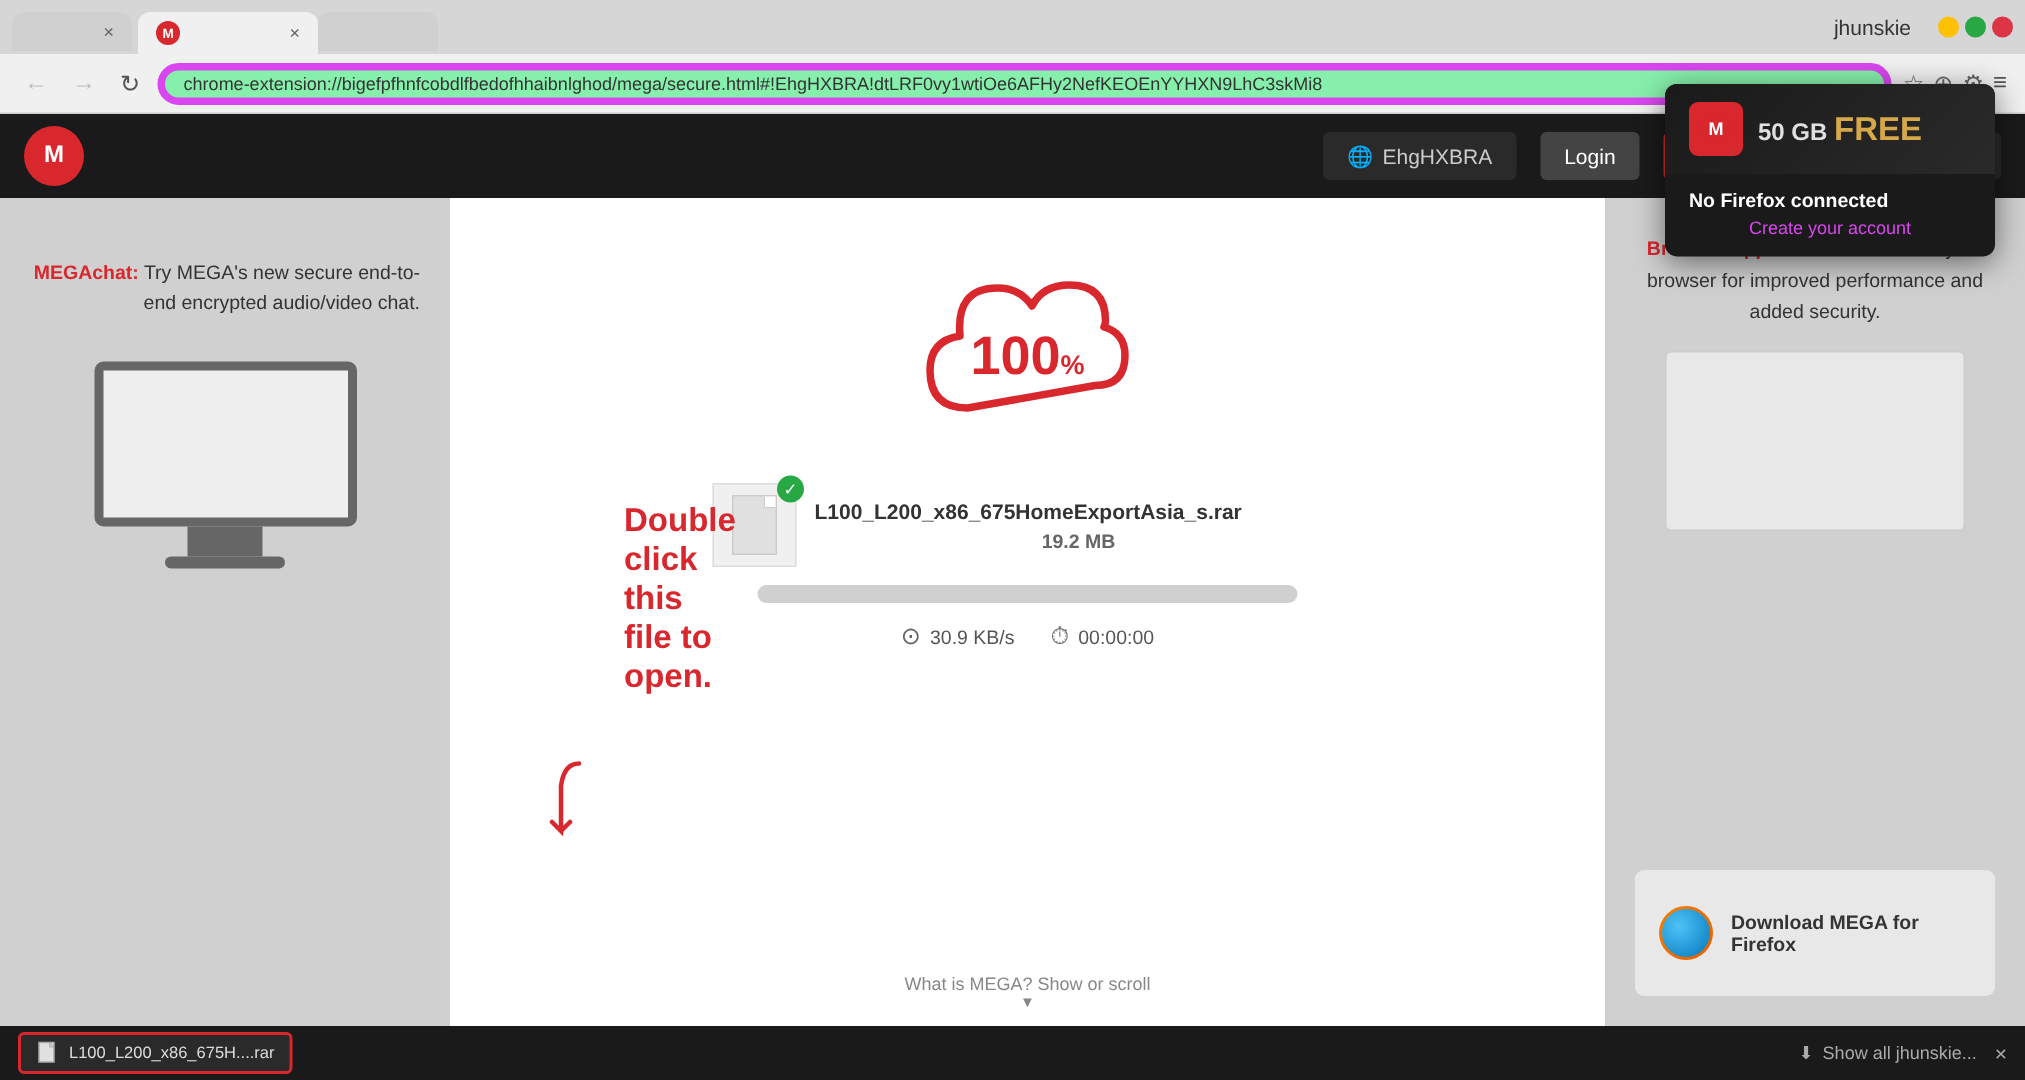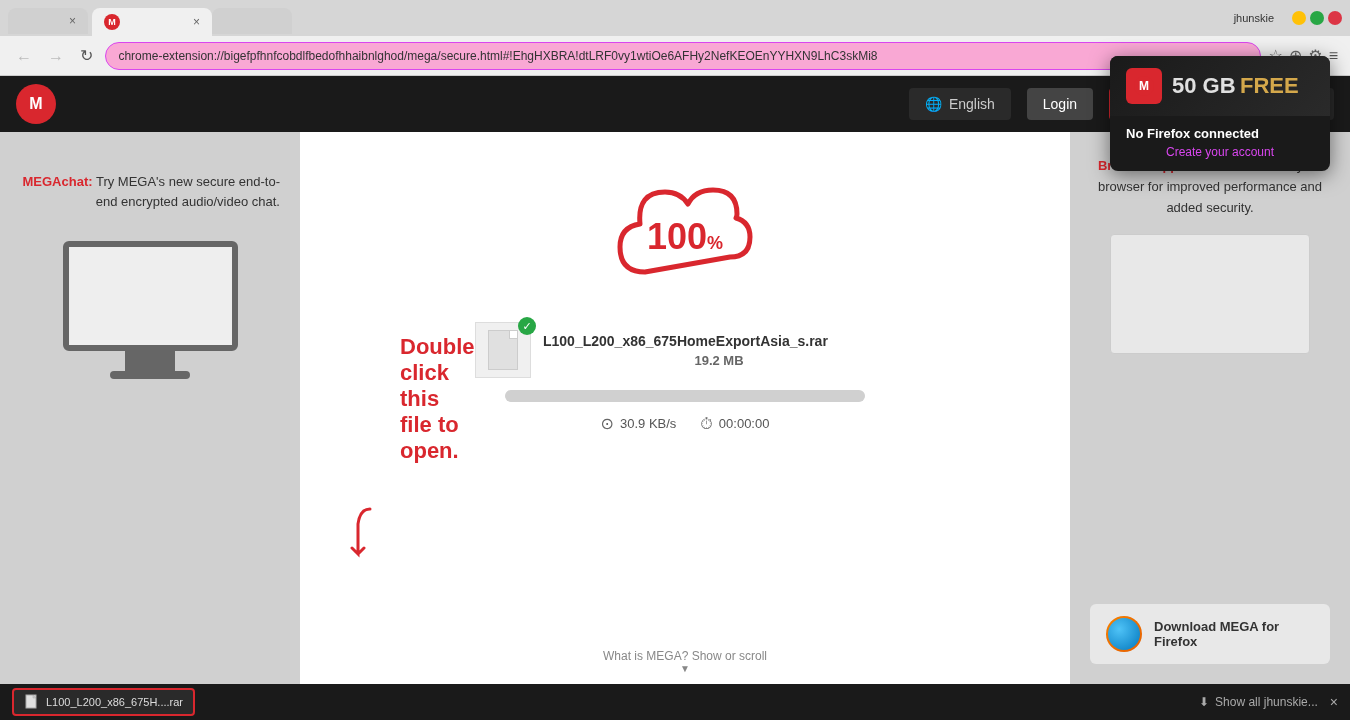--- a/index.html
+++ b/index.html
@@ -12,21 +12,21 @@
     .tab-close { font-size: 12px; color: #666; cursor: pointer; margin-left: auto; }
     .mega-favicon { width: 16px; height: 16px; background: #d9272e; border-radius: 50%; display: flex; align-items: center; justify-content: center; color: white; font-size: 9px; font-weight: bold; }
     .title-bar-controls { display: flex; gap: 4px; margin-left: auto; }
     .title-bar-btn { width: 14px; height: 14px; border-radius: 50%; }
     .btn-min { background: #ffc107; }
     .btn-max { background: #28a745; }
     .btn-close { background: #dc3545; }
     .address-bar { background: #f0f0f0; height: 40px; display: flex; align-items: center; padding: 0 12px; gap: 8px; border-bottom: 1px solid #ccc; }
     .nav-btn { background: none; border: none; font-size: 16px; color: #555; cursor: pointer; padding: 4px; }
     .nav-btn:disabled { color: #bbb; }
-    .address-input { flex: 1; background: #f9a8d4; border: 1px solid #d946ef; border-radius: 20px; height: 28px; padding: 0 12px; font-size: 12px; color: #333; outline: none; }
+    .address-input { flex: 1; background: #86efac; border: 5px solid #d946ef; border-radius: 20px; height: 28px; padding: 0 12px; font-size: 12px; color: #333; outline: none; }
     .address-icons { display: flex; gap: 6px; align-items: center; }
     .addr-icon { font-size: 16px; color: #666; cursor: pointer; }
     .browser-menu-btn { font-size: 16px; color: #555; cursor: pointer; }
 
     
     .mega-header { background: #1a1a1a; height: 56px; display: flex; align-items: center; padding: 0 16px; gap: 16px; position: relative; z-index: 10; }
     .mega-logo { width: 40px; height: 40px; background: #d9272e; border-radius: 50%; display: flex; align-items: center; justify-content: center; color: white; font-size: 16px; font-weight: bold; flex-shrink: 0; }
     .header-spacer { flex: 1; }
     .header-btn { padding: 8px 16px; border-radius: 4px; font-size: 14px; cursor: pointer; border: none; }
     .btn-english { background: #2a2a2a; color: #ccc; display: flex; align-items: center; gap: 6px; }
@@ -79,34 +79,34 @@
     .stat-icon { font-size: 16px; color: #666; }
     .instruction-text { position: absolute; bottom: 100px; left: 60px; font-size: 22px; font-weight: bold; color: #d9272e; display: flex; align-items: center; gap: 8px; }
     .bottom-scroll { position: absolute; bottom: 10px; left: 50%; transform: translateX(-50%); text-align: center; font-size: 12px; color: #888; }
     .scroll-chevron { font-size: 10px; }
 
     
     .right-sidebar { width: 280px; background: #d0d0d0; padding: 20px; display: flex; flex-direction: column; gap: 16px; padding-top: 24px; }
     .browser-apps-text { font-size: 13px; color: #333; line-height: 1.6; text-align: center; }
     .browser-apps-text strong { color: #d9272e; }
     .browser-preview { width: 200px; height: 120px; background: #e8e8e8; border-radius: 4px; border: 1px solid #ccc; margin: 0 auto; }
-    .firefox-download-box { background: #e8e8e8; border-radius: 6px; padding: 12px 16px; display: flex; align-items: center; gap: 12px; margin-top: auto; }
+    .firefox-download-box { background: #e8e8e8; border-radius: 6px; padding: 24px 16px; display: flex; align-items: center; gap: 12px; margin-top: auto; }
     .firefox-icon { width: 36px; height: 36px; border-radius: 50%; background: radial-gradient(circle at 40% 40%, #ff9500, #e05200); flex-shrink: 0; position: relative; overflow: hidden; }
     .firefox-icon::after { content: ''; position: absolute; top: 2px; left: 2px; right: 2px; bottom: 2px; border-radius: 50%; background: radial-gradient(circle at 35% 35%, #4fc3f7, #0277bd); }
     .firefox-text { font-size: 13px; color: #333; font-weight: bold; }
 
     
     .bottom-bar { background: #1a1a1a; height: 36px; display: flex; align-items: center; padding: 0 12px; gap: 12px; position: relative; z-index: 5; }
     .download-file-item { background: #2a2a2a; border: 2px solid #d9272e; border-radius: 4px; height: 28px; padding: 0 10px; display: flex; align-items: center; gap: 6px; font-size: 11px; color: #ddd; }
     .download-file-icon { width: 16px; height: 16px; flex-shrink: 0; }
     .show-all-downloads { margin-left: auto; display: flex; align-items: center; gap: 6px; font-size: 12px; color: #aaa; cursor: pointer; }
     .close-downloads { color: #aaa; font-size: 14px; cursor: pointer; }
 
     
-    .title-bar-username { font-size: 11px; color: #333; margin-left: auto; padding-right: 12px; }
+    .title-bar-username { font-size: 14px; color: #333; margin-left: auto; padding-right: 12px; }
   </style>
 </head>
 <body>
 
 <div class="title-bar">
   <div class="title-bar-tabs">
     <div class="tab inactive">
       <span class="tab-close">×</span>
     </div>
     <div class="tab">
@@ -135,41 +135,41 @@
     <span class="addr-icon">⚙</span>
     <span class="browser-menu-btn">≡</span>
   </div>
 </div>
 
 <div class="mega-header">
   <div class="mega-logo">M</div>
   <div class="header-spacer"></div>
   <button class="header-btn btn-english">
     <span class="globe-icon">🌐</span>
-    <span>English</span>
+    <span>EhgHXBRA</span>
   </button>
   <button class="header-btn btn-login">Login</button>
   <button class="header-btn btn-create-account">Create Account</button>
   <button class="header-btn btn-menu">
     <span>≡</span>
     <span>Menu</span>
   </button>
 </div>
 
 <div class="popup-overlay">
   <div class="popup-box">
     <div class="popup-promo">
       <div class="popup-mega-icon">
         <svg width="24" height="24" viewBox="0 0 24 24">
           <circle cx="12" cy="12" r="10" fill="#d9272e"></circle>
           <text x="12" y="16" text-anchor="middle" fill="white" font-size="12" font-weight="bold">M</text>
         </svg>
       </div>
       <div>
-        <span class="gb-text" style="font-size:22px; font-weight:bold; color:#e0e0e0;text-align:right;">50 GB</span>
+        <span class="gb-text" style="font-size:16px; font-weight:bold; color:#e0e0e0;text-align:right;">50 GB</span>
         <span class="free-text" style="font-size:22px; font-weight:bold; color:#d4a84b;">FREE</span>
       </div>
     </div>
     <div class="popup-device-info">
       <div class="no-device">No Firefox connected</div>
       <div class="create-account-text">Create your account</div>
     </div>
   </div>
 </div>
 
@@ -220,21 +220,21 @@
       <div class="stat-item">
         <span class="stat-icon">⊙</span>
         <span>30.9 KB/s</span>
       </div>
       <div class="stat-item">
         <span class="stat-icon">⏱</span>
         <span>00:00:00</span>
       </div>
     </div>
 
-    <div style="position:absolute; bottom:120px; left:40px; display:flex; align-items:center; gap:0;">
+    <div style="position:absolute; bottom:120px; left:56px; display:flex; align-items:center; gap:0;">
 
       <svg width="40" height="60" viewBox="0 0 40 60" style="margin-right:8px;">
         <path d="M30,5 Q20,5 18,20 L18,50 L12,44 M18,50 L24,44" stroke="#d9272e" stroke-width="3" fill="none" stroke-linecap="round"></path>
       </svg>
       <span class="instruction-text">Double click this file to open.</span>
     </div>
 
     <div class="bottom-scroll">
       <div>What is MEGA? Show or scroll</div>
       <div class="scroll-chevron">▼</div>

